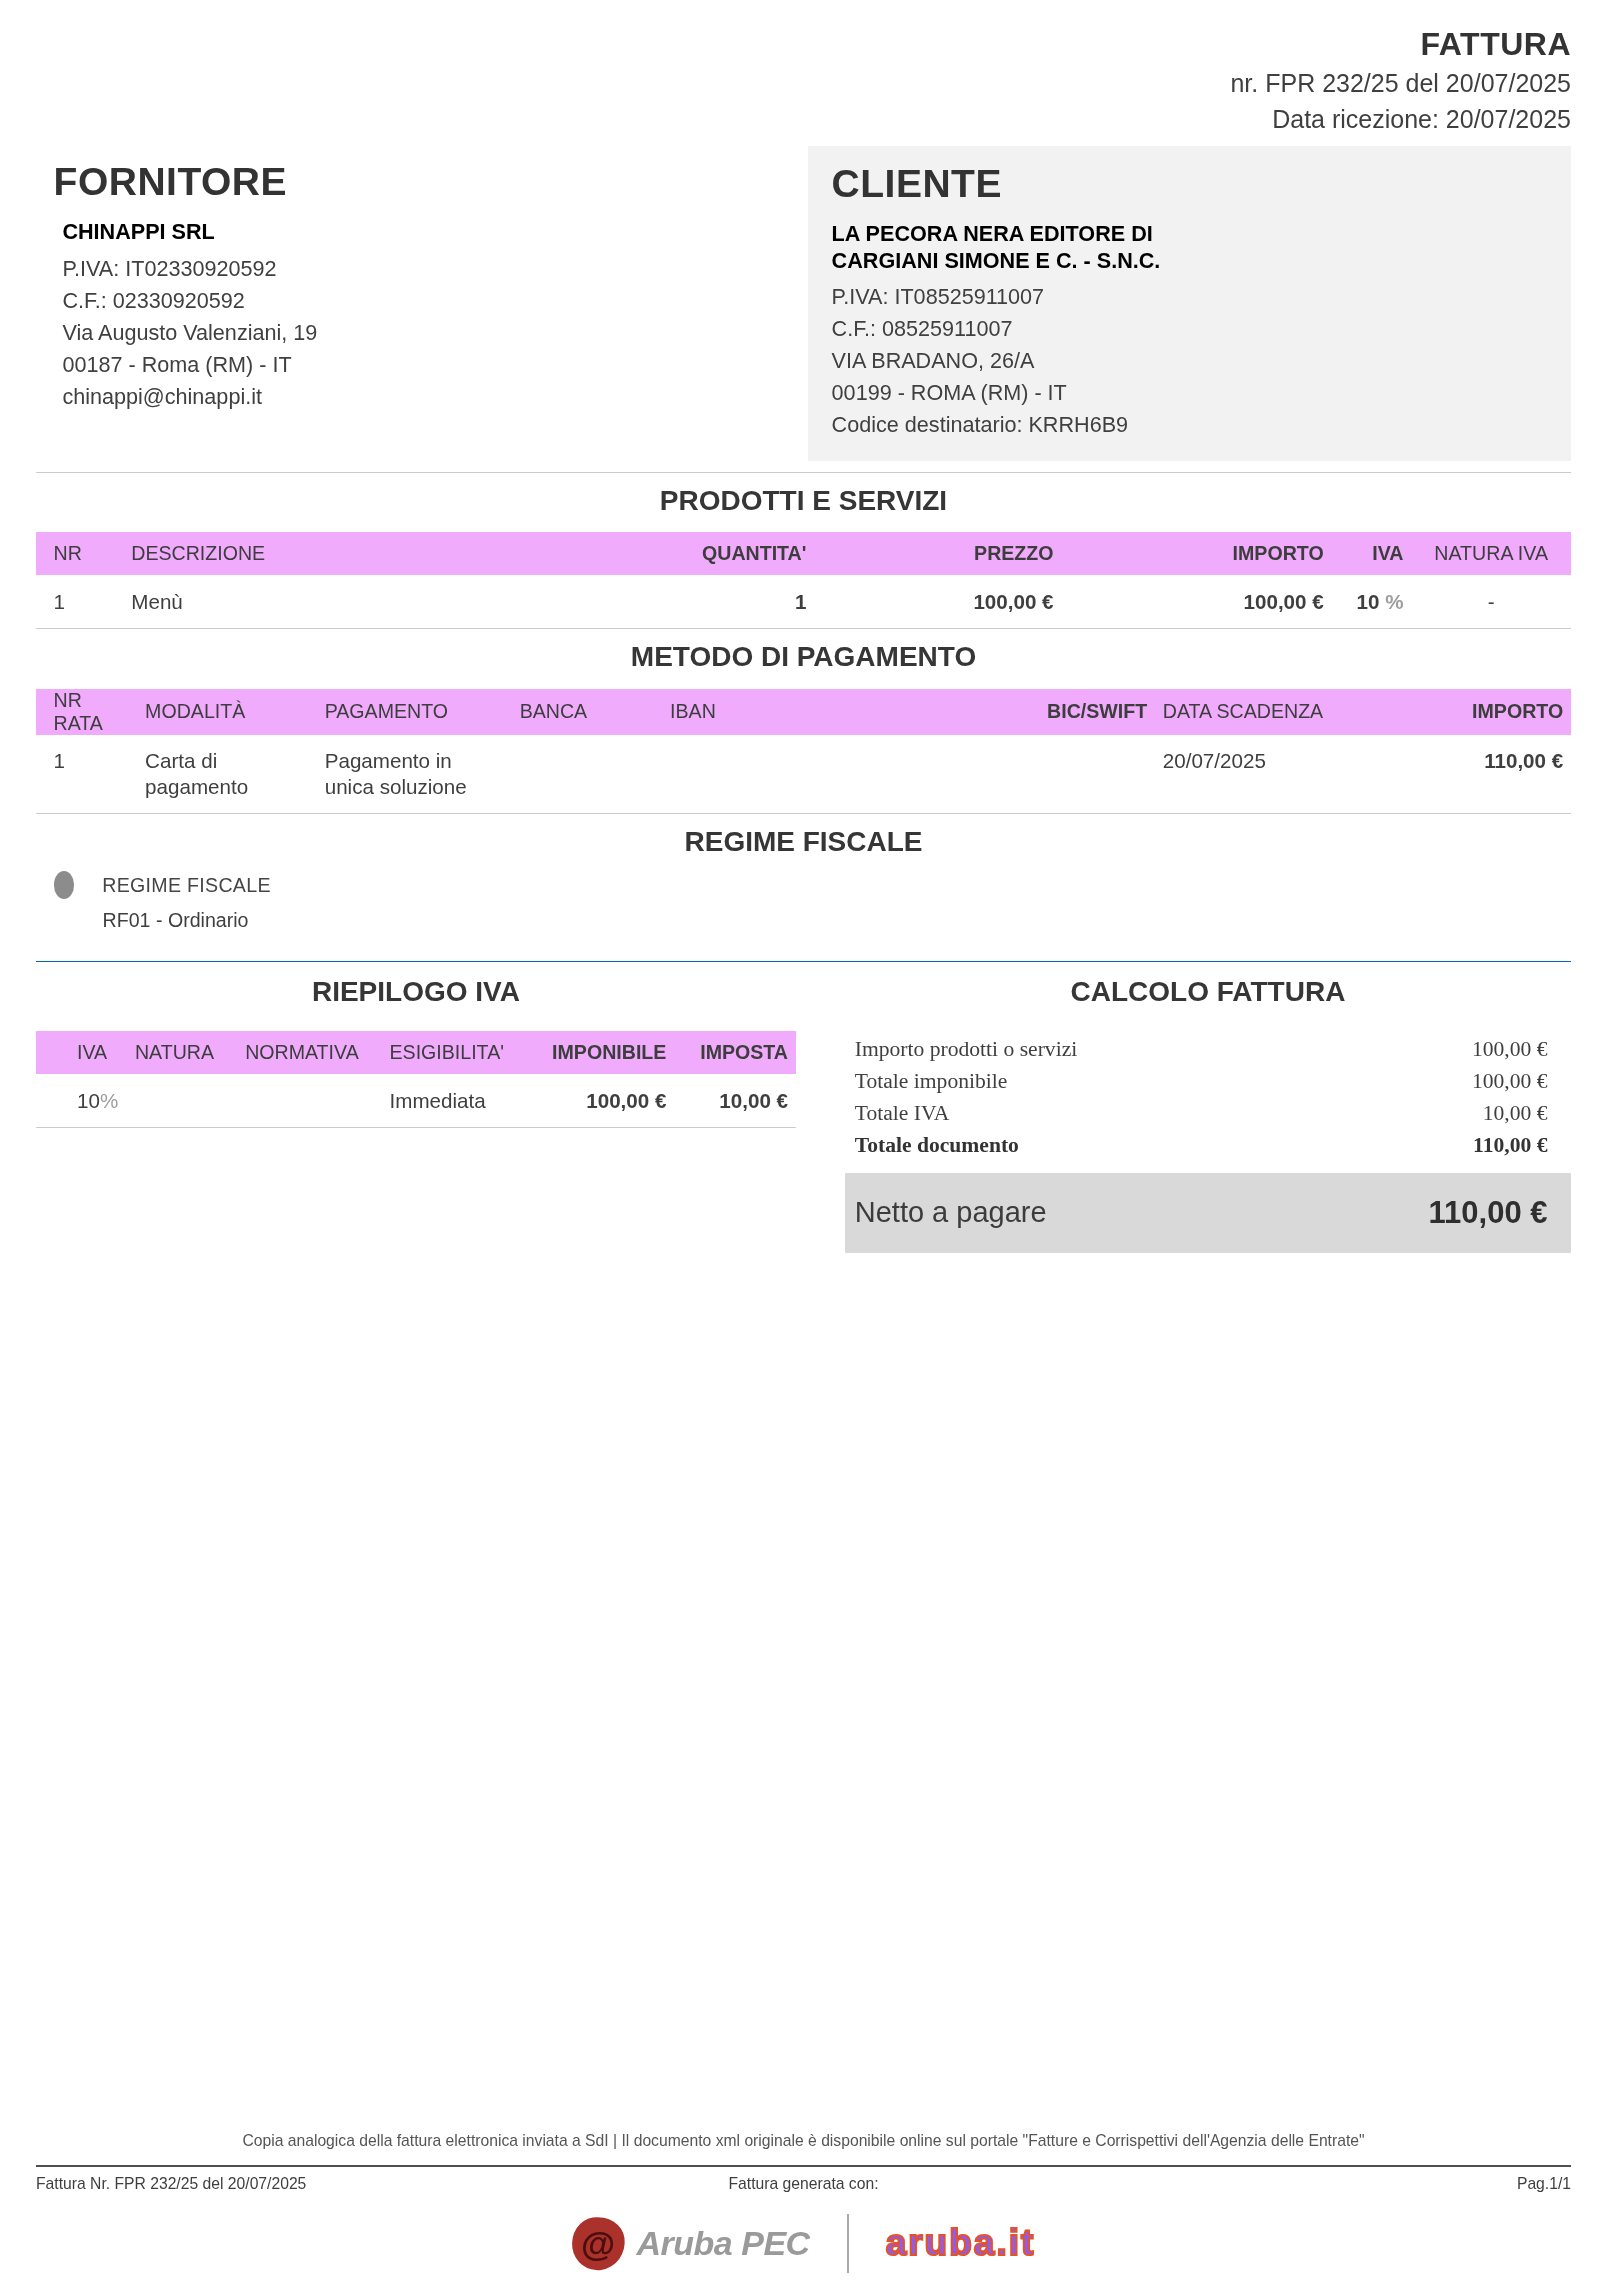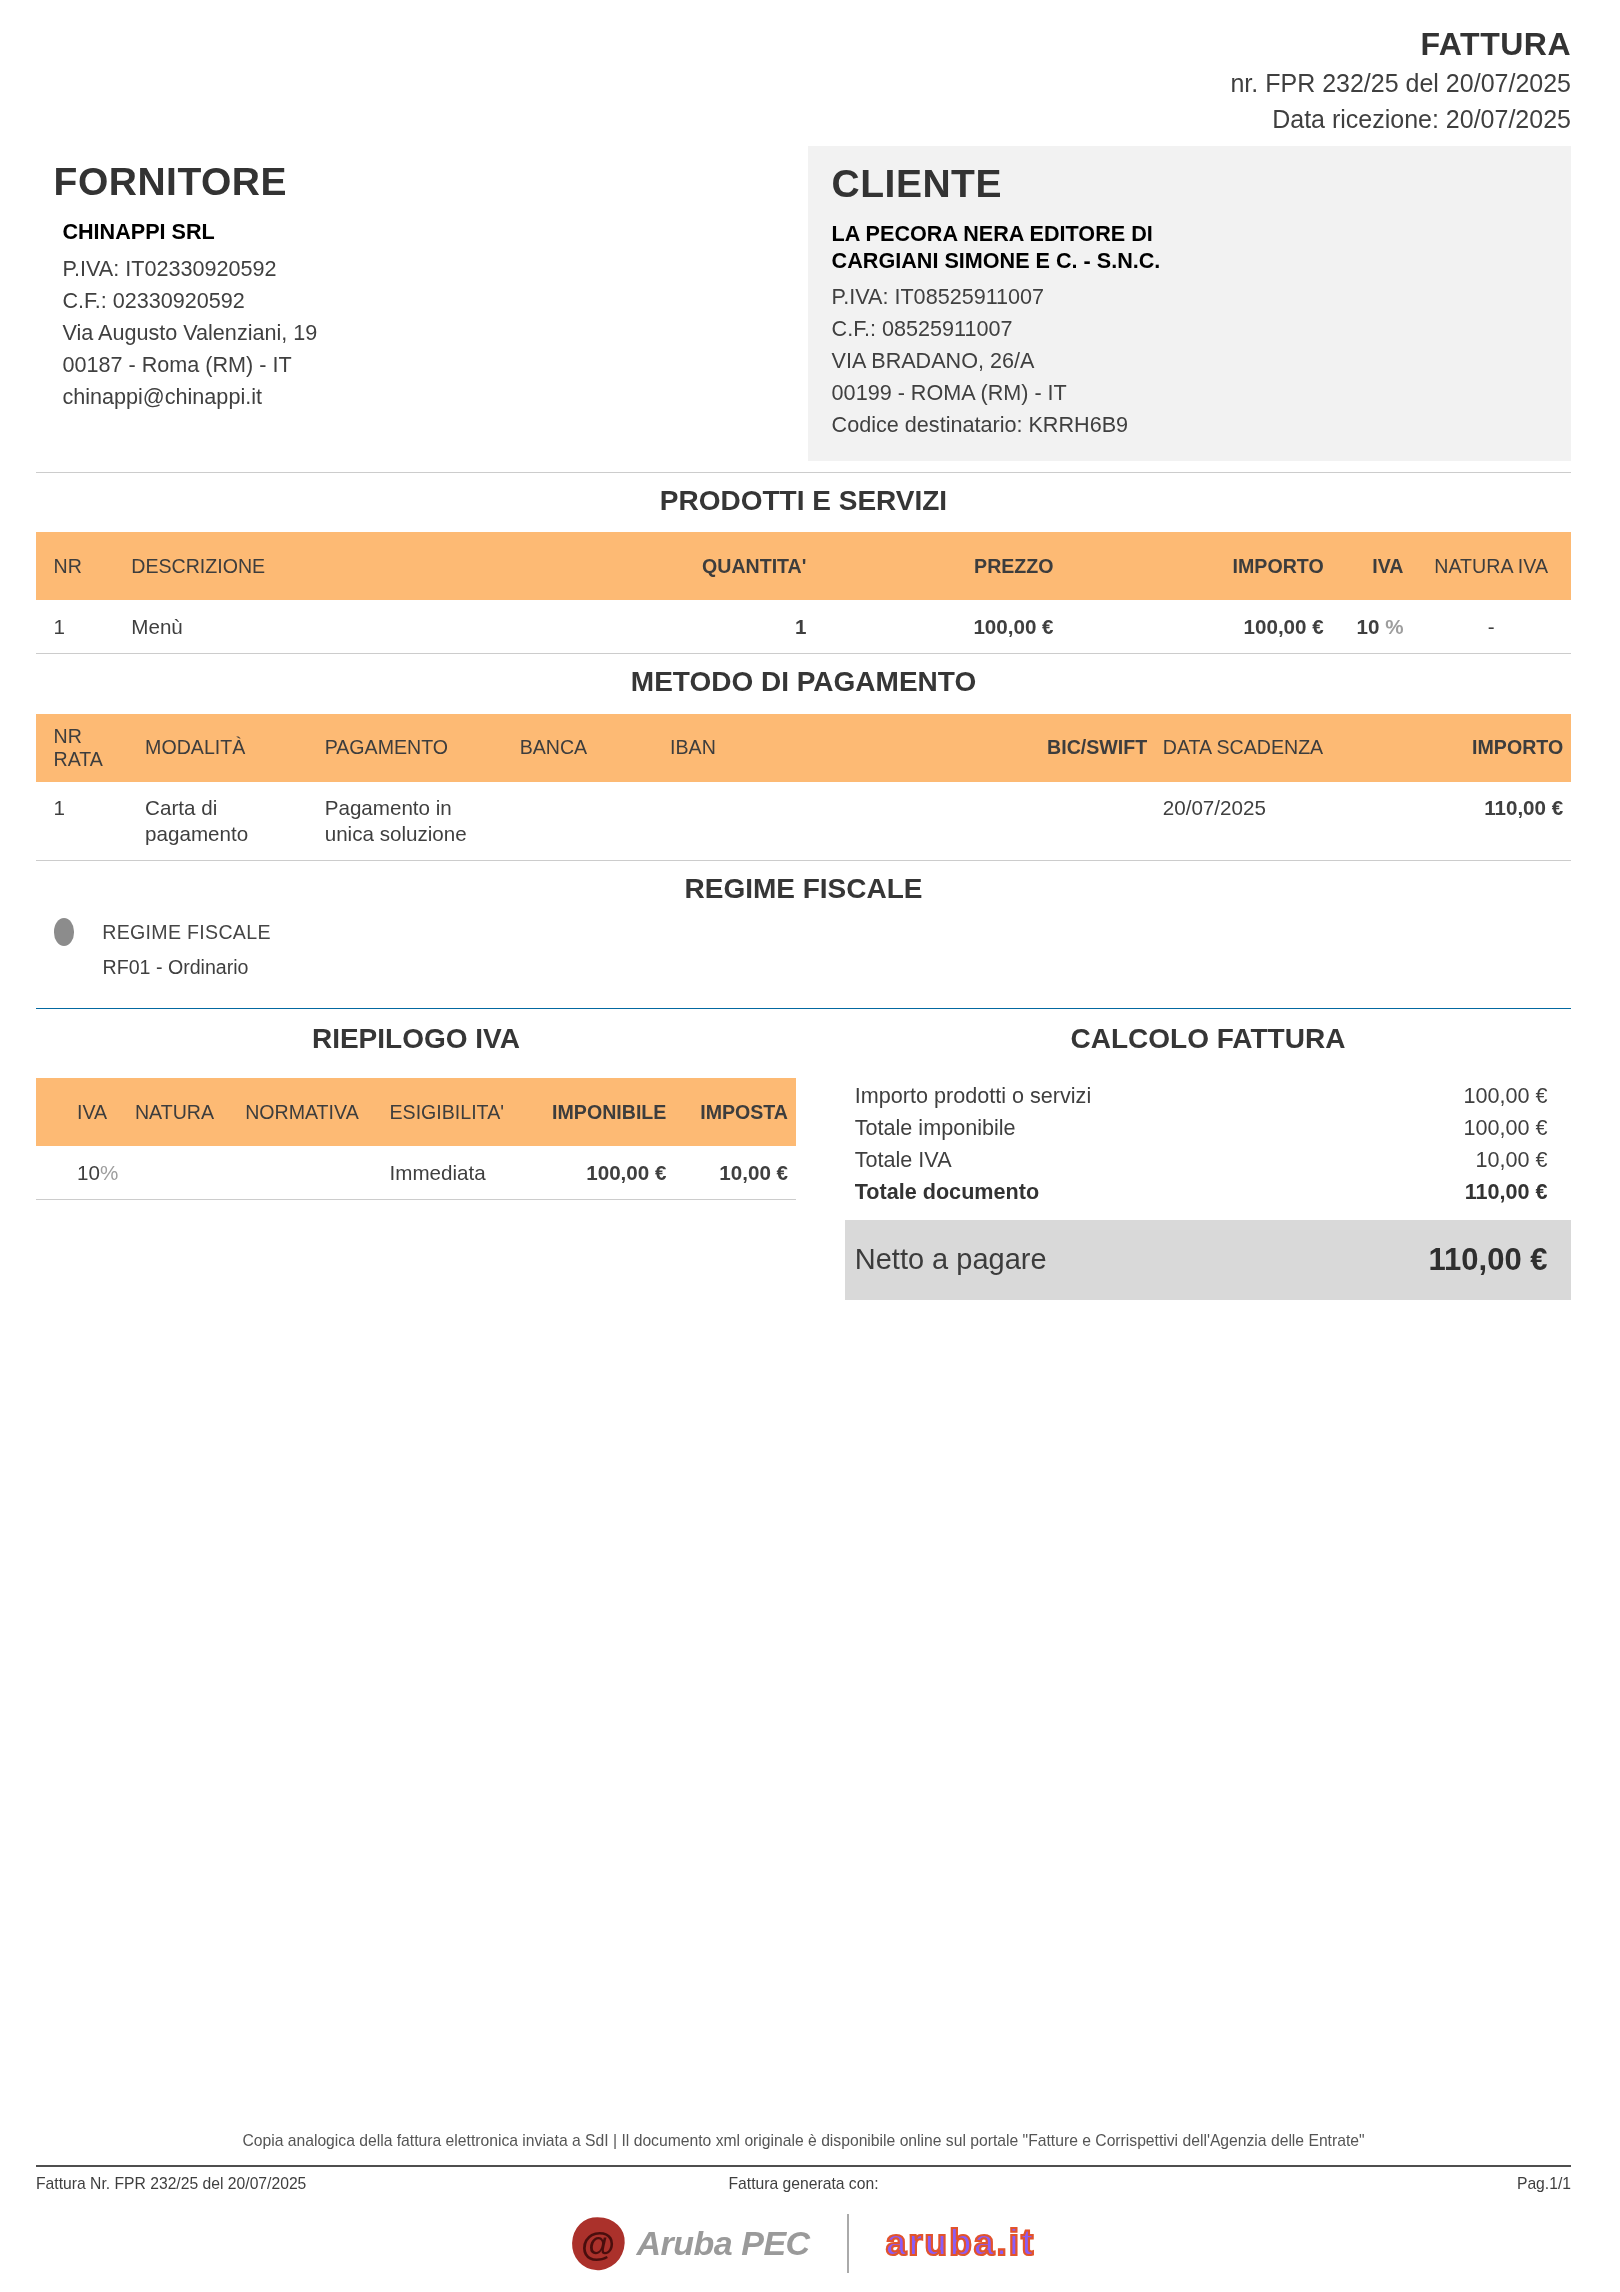--- a/index.html
+++ b/index.html
@@ -27,21 +27,21 @@
   .party-left .party-lines { padding-left: 8.8px; }
   .party-right .party-lines { padding-left: 0; }
   .party-name { font-size: 21.6px; font-weight: bold; color: #000000; line-height: 26.5px; max-width: 421px; margin-bottom: 6.9px; }
   .party-line { font-size: 21.6px; color: #404040; line-height: 32px; }
 
   
   .section { border-top: 1px solid #cccccc; margin-top: 10.8px; }
   .section-title { text-align: center; font-size: 28px; font-weight: bold; color: #363636; margin-top: 11.8px; }
 
   table { border-collapse: collapse; width: 100%; table-layout: fixed; margin-top: 15.7px; }
-  thead tr { background: #fdba74; height: 68px; padding-left: 47px; }
+  thead tr { background: #f0abfc; height: 43px; padding-left: 47px; }
   th { font-size: 19.6px; font-weight: normal; color: #3d3d3d; text-align: left; padding: 0 7.8px; }
   td { font-size: 20.6px; color: #3f3f3f; padding: 13.7px 7.8px; vertical-align: top; line-height: 25.5px; }
   tbody tr { border-bottom: 1px solid #cccccc; }
   .al-r { text-align: right; font-weight: bold; }
   .al-c { text-align: center; }
   .pct { color: #9e9e9e; }
 
   
   .t-prod col.c1 { width: 5.7%; }  .t-prod col.c2 { width: 22.3%; }
   .t-prod col.c3 { width: 22.7%; } .t-prod col.c4 { width: 16.1%; }
@@ -69,21 +69,21 @@
   .tot-right { width: 47.3%; }
   .tot-left .section-title, .tot-right .section-title { margin-top: 13.7px; }
 
   .t-iva col.c1 { width: 12%; }  .t-iva col.c2 { width: 14.5%; }
   .t-iva col.c3 { width: 19%; }  .t-iva col.c4 { width: 19%; }
   .t-iva col.c5 { width: 19.5%; }.t-iva col.c6 { width: 16%; }
   .t-iva { margin-top: 23.5px; }
   .t-iva th:first-child, .t-iva td:first-child { padding-left: 41px; }
 
   .calc-rows { margin-top: 25.5px; padding: 0 23.5px 0 9.8px; }
-  .calc-row { display: flex; justify-content: space-between; font-size: 21.6px; color: #3f3f3f; line-height: 32px; }
+  .calc-row { display: flex; justify-content: space-between; font-size: 21.6px; color: #3f3f3f; line-height: 32px; font-family: Liberation Serif, serif; }
   .calc-row.strong { font-weight: bold; color: #333; }
   .netto-box { margin-top: 11.8px; background: #d9d9d9; height: 80px; display: flex; align-items: center; justify-content: space-between; padding: 0 23.5px 0 9.8px; }
   .netto-label { font-size: 29px; color: #3c3c3c; }
   .netto-value { font-size: 31px; font-weight: bold; color: #2f2f2f; }
 
   
   .footer { position: absolute; left: 36px; right: 49px; bottom: 7.8px; }
   .disclaimer { text-align: center; font-size: 15.7px; color: #555; }
   .footer-rule { border: none; border-top: 2px solid #4f4f4f; margin-top: 14.7px; }
   .footer-row { display: flex; margin-top: 8.8px; font-size: 15.7px; color: #3f3f3f; }

